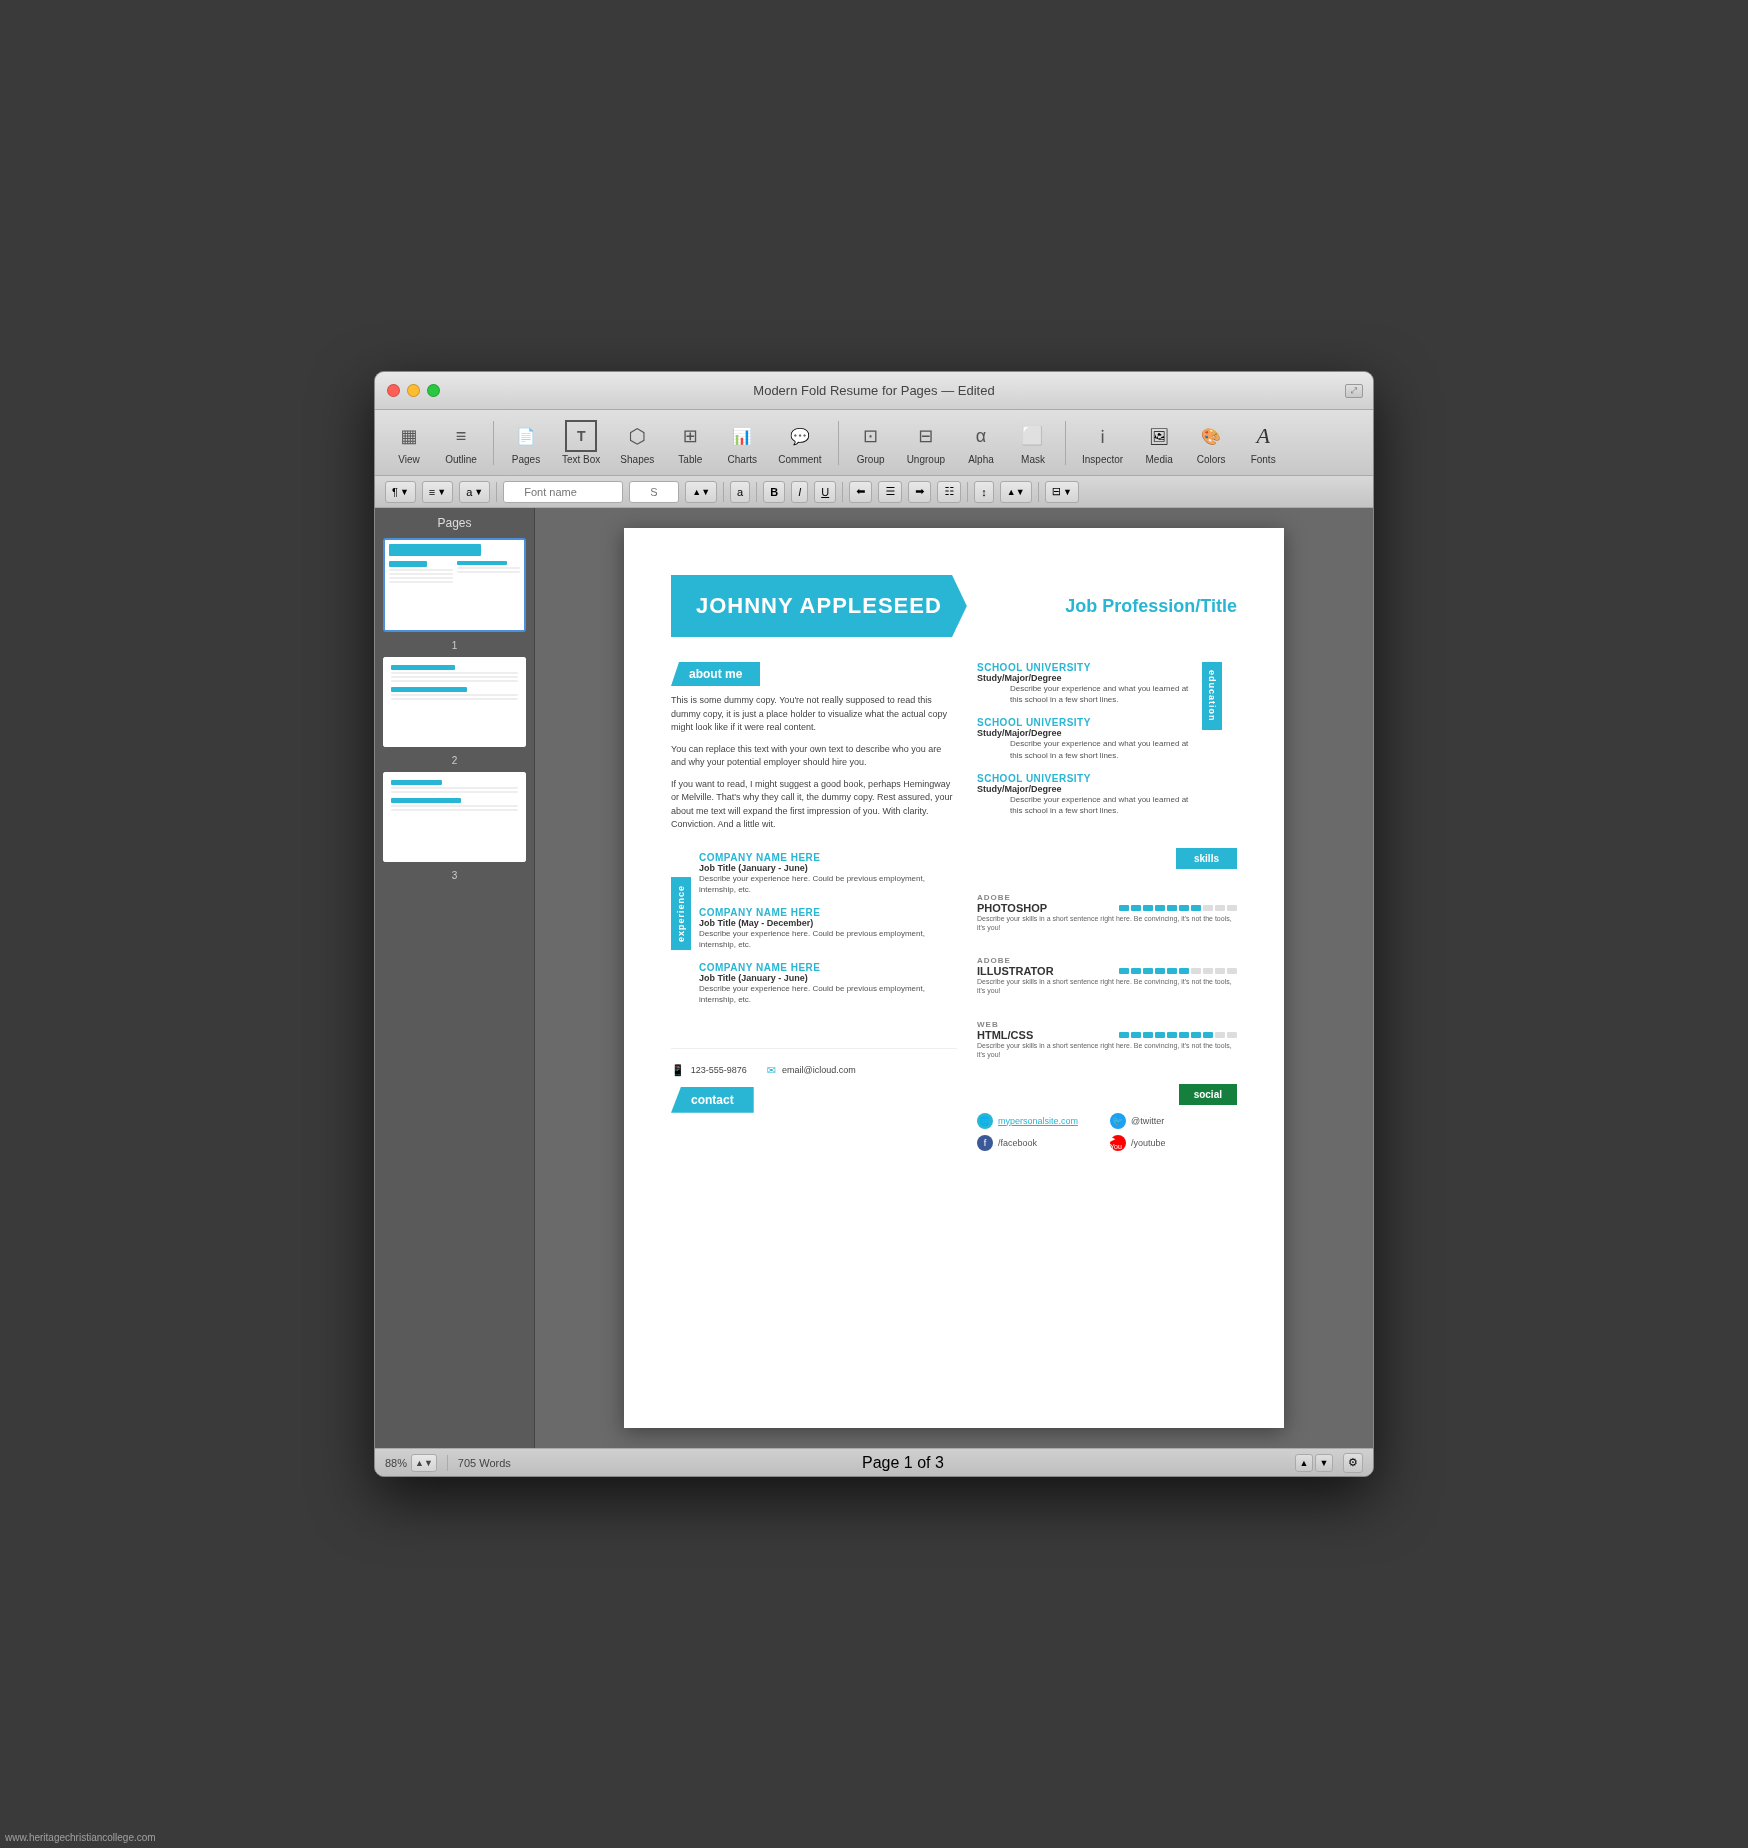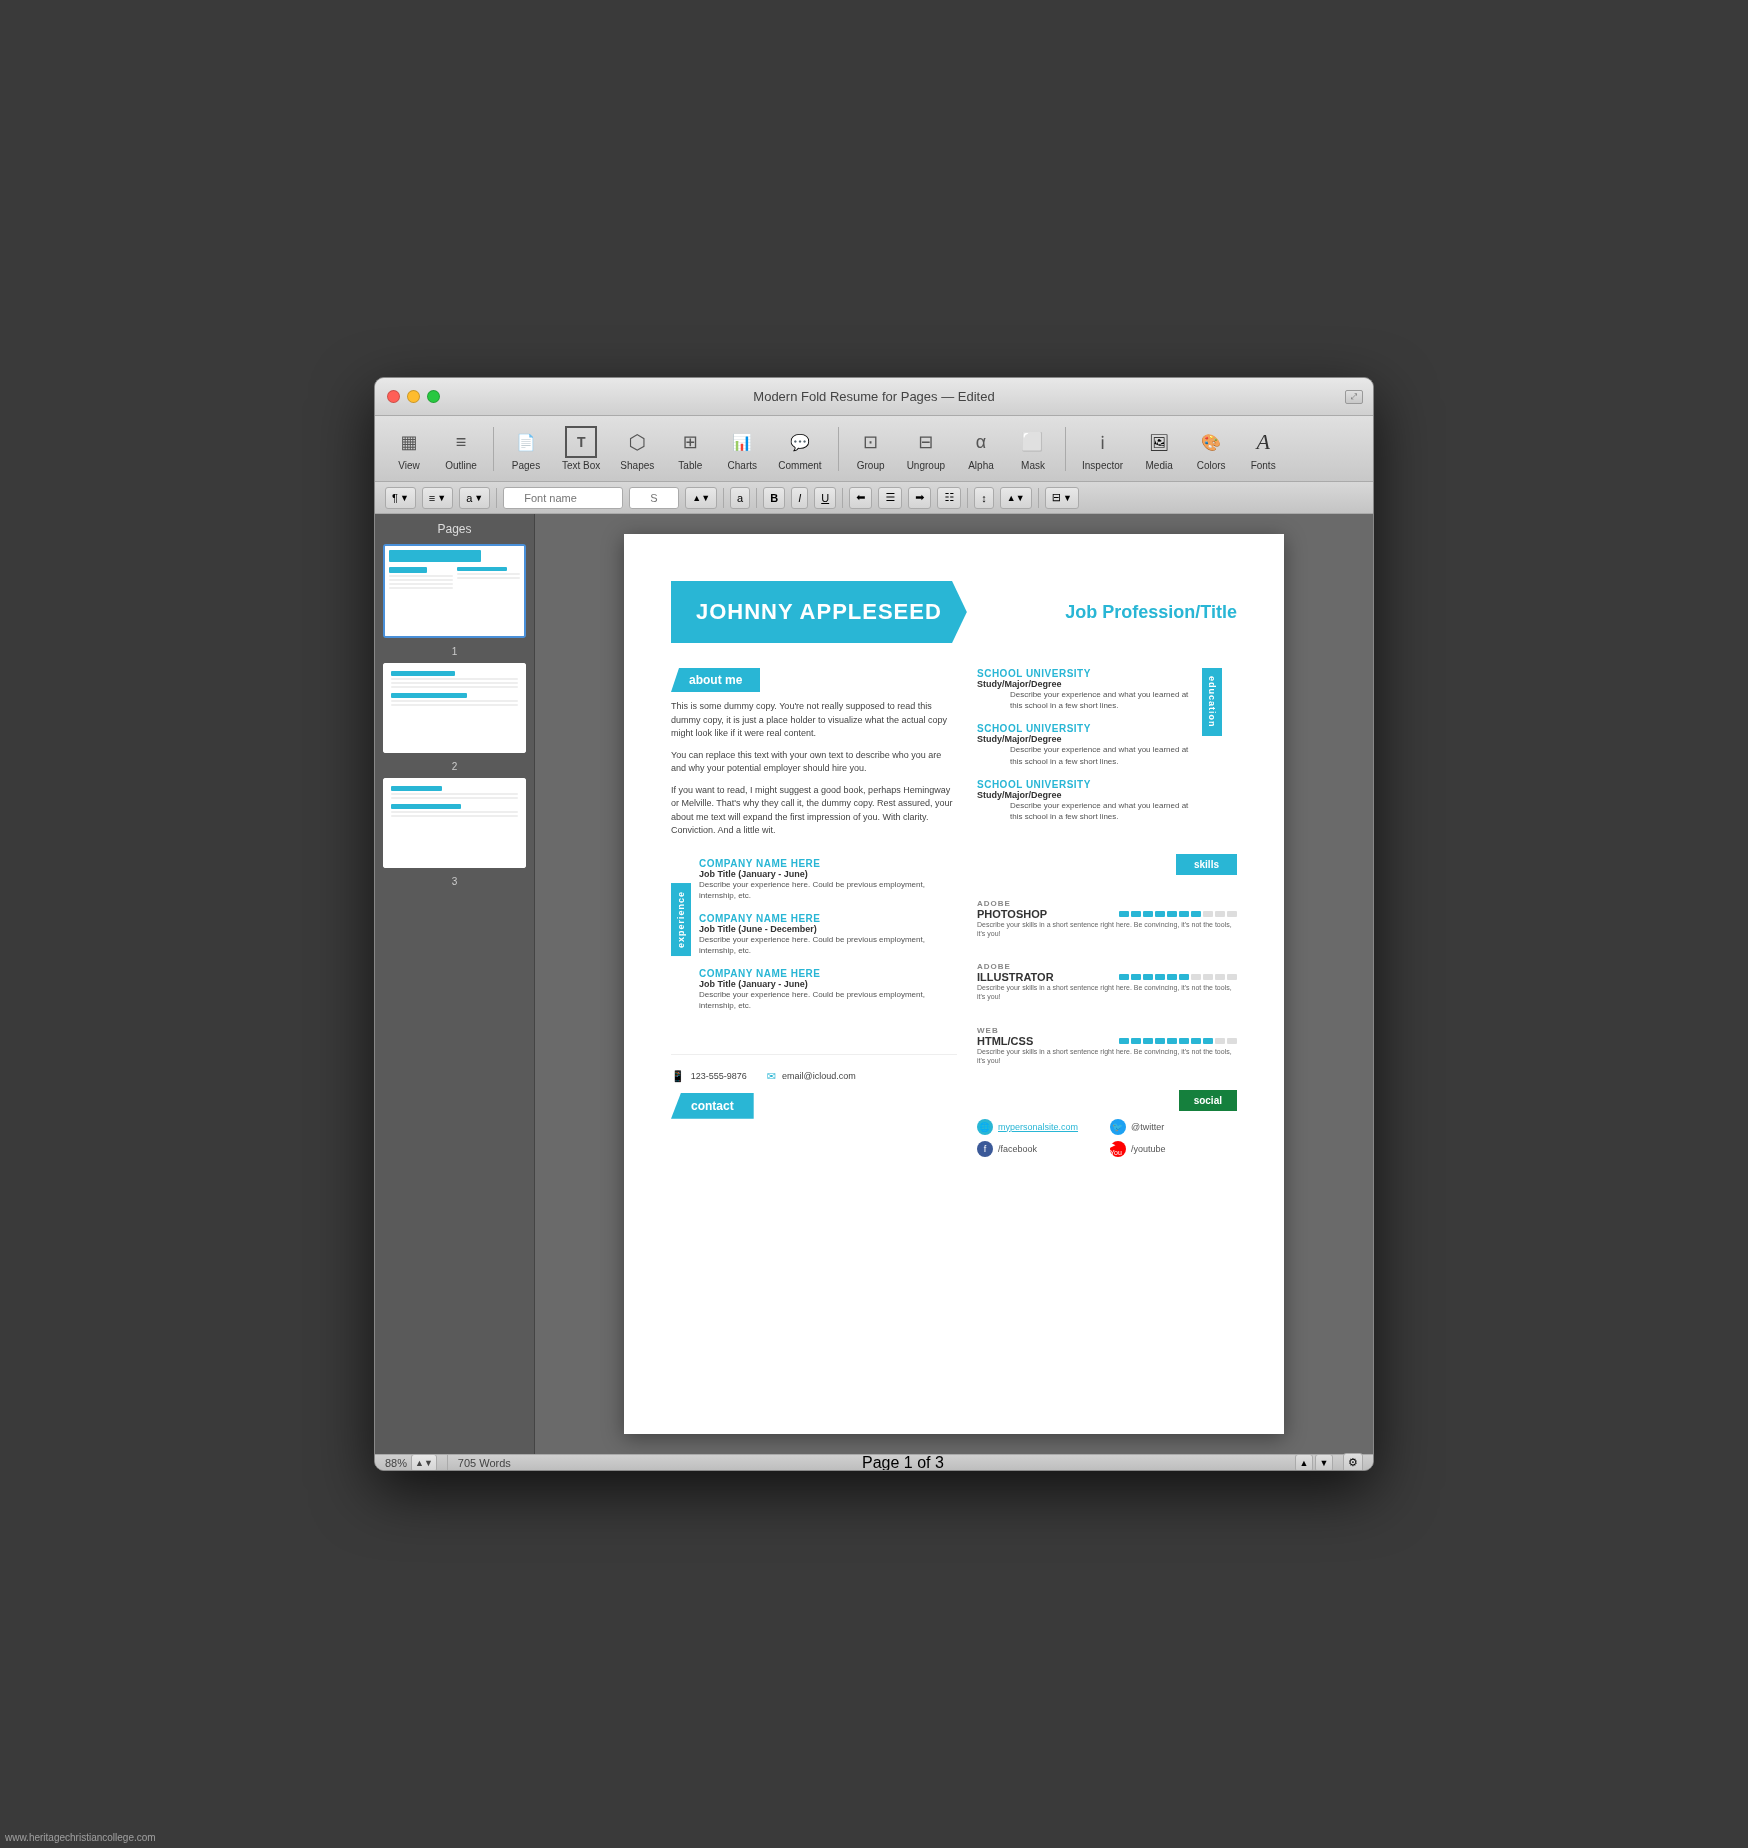--- a/index.html
+++ b/index.html
@@ -427,21 +427,21 @@
     }
     .social-handle {
       color: #555;
       font-size: 9px;
     }
 
     
     .status-bar {
       background: linear-gradient(to bottom, #d0d0d0, #bebebe);
       border-top: 1px solid #aaa;
-      height: 16px;
+      height: 28px;
       display: flex;
       align-items: center;
       padding: 0 10px;
       gap: 10px;
     }
     .status-item {
       font-size: 11px;
       color: #444;
       display: flex;
       align-items: center;
@@ -701,21 +701,21 @@
                     <span>experience</span>
                   </div>
                   <div style="flex:1;">
                     <div class="exp-entry">
                       <div class="exp-company">COMPANY NAME HERE</div>
                       <div class="exp-title">Job Title (January - June)</div>
                       <div class="exp-desc">Describe your experience here. Could be previous employment, internship, etc.</div>
                     </div>
                     <div class="exp-entry">
                       <div class="exp-company">COMPANY NAME HERE</div>
-                      <div class="exp-title">Job Title (June - December)</div>
+                      <div class="exp-title">Job Title (May - December)</div>
                       <div class="exp-desc">Describe your experience here. Could be previous employment, internship, etc.</div>
                     </div>
                     <div class="exp-entry">
                       <div class="exp-company">COMPANY NAME HERE</div>
                       <div class="exp-title">Job Title (January - June)</div>
                       <div class="exp-desc">Describe your experience here. Could be previous employment, internship, etc.</div>
                     </div>
                   </div>
                 </div>
               </div>

